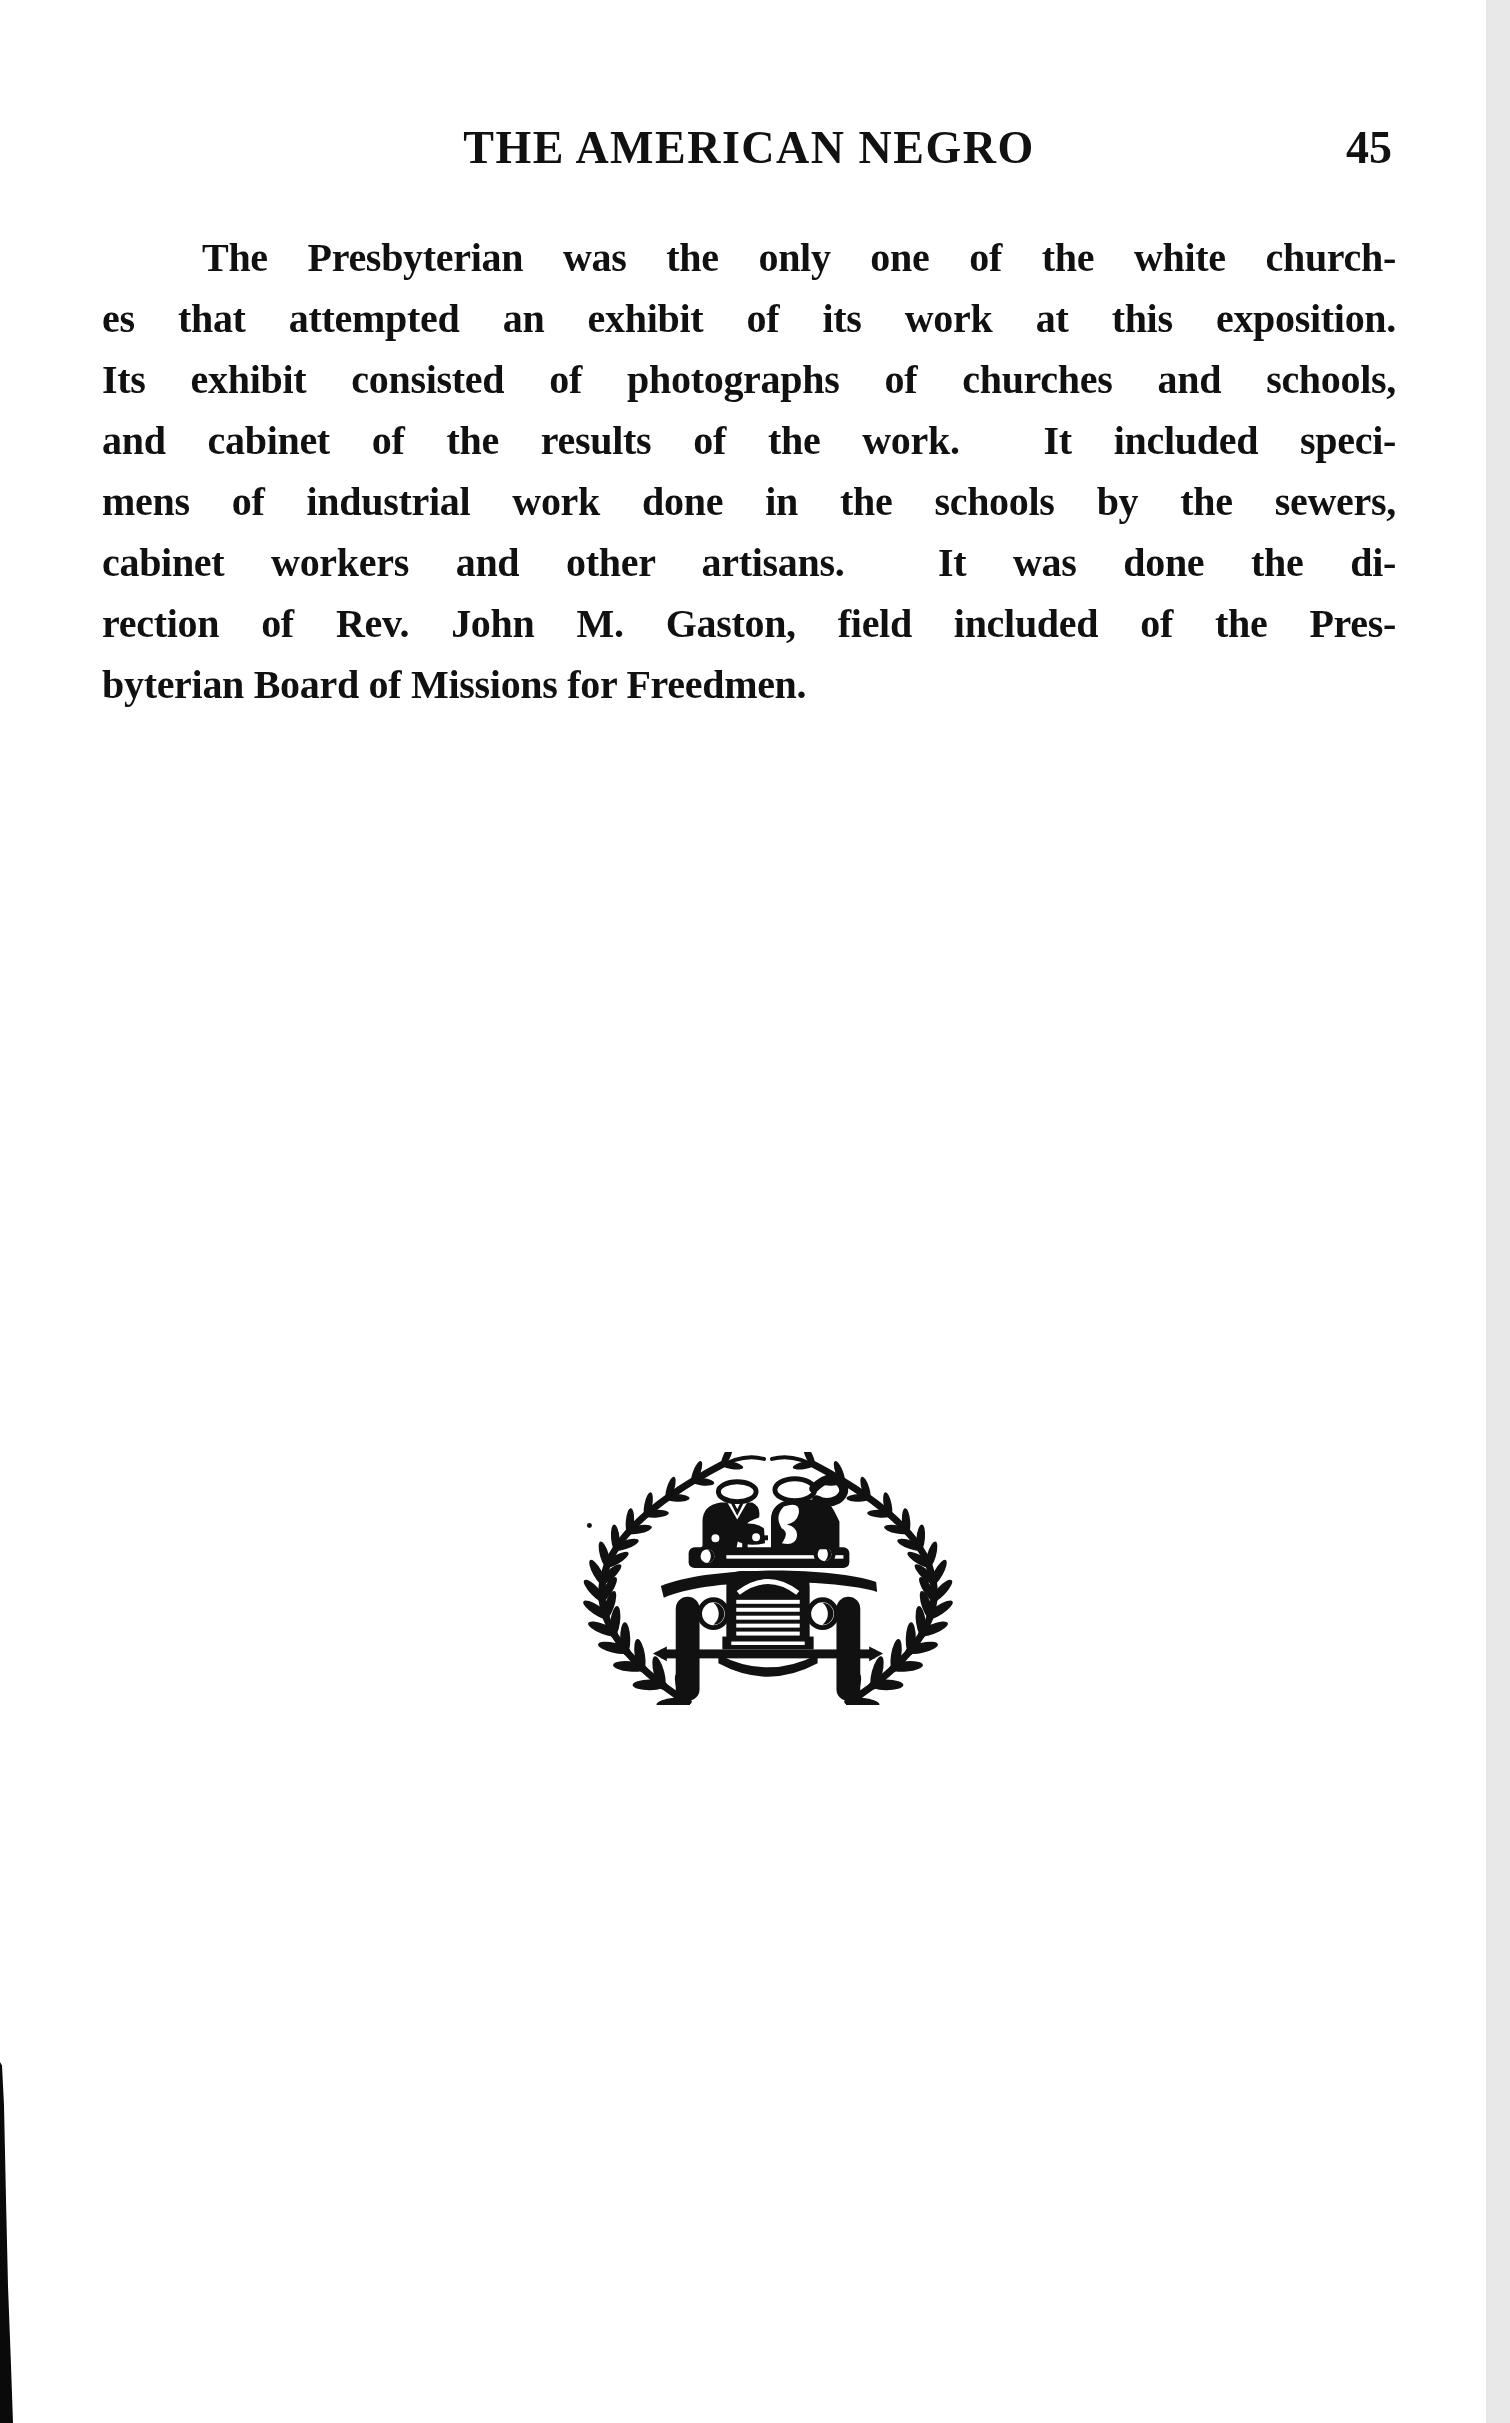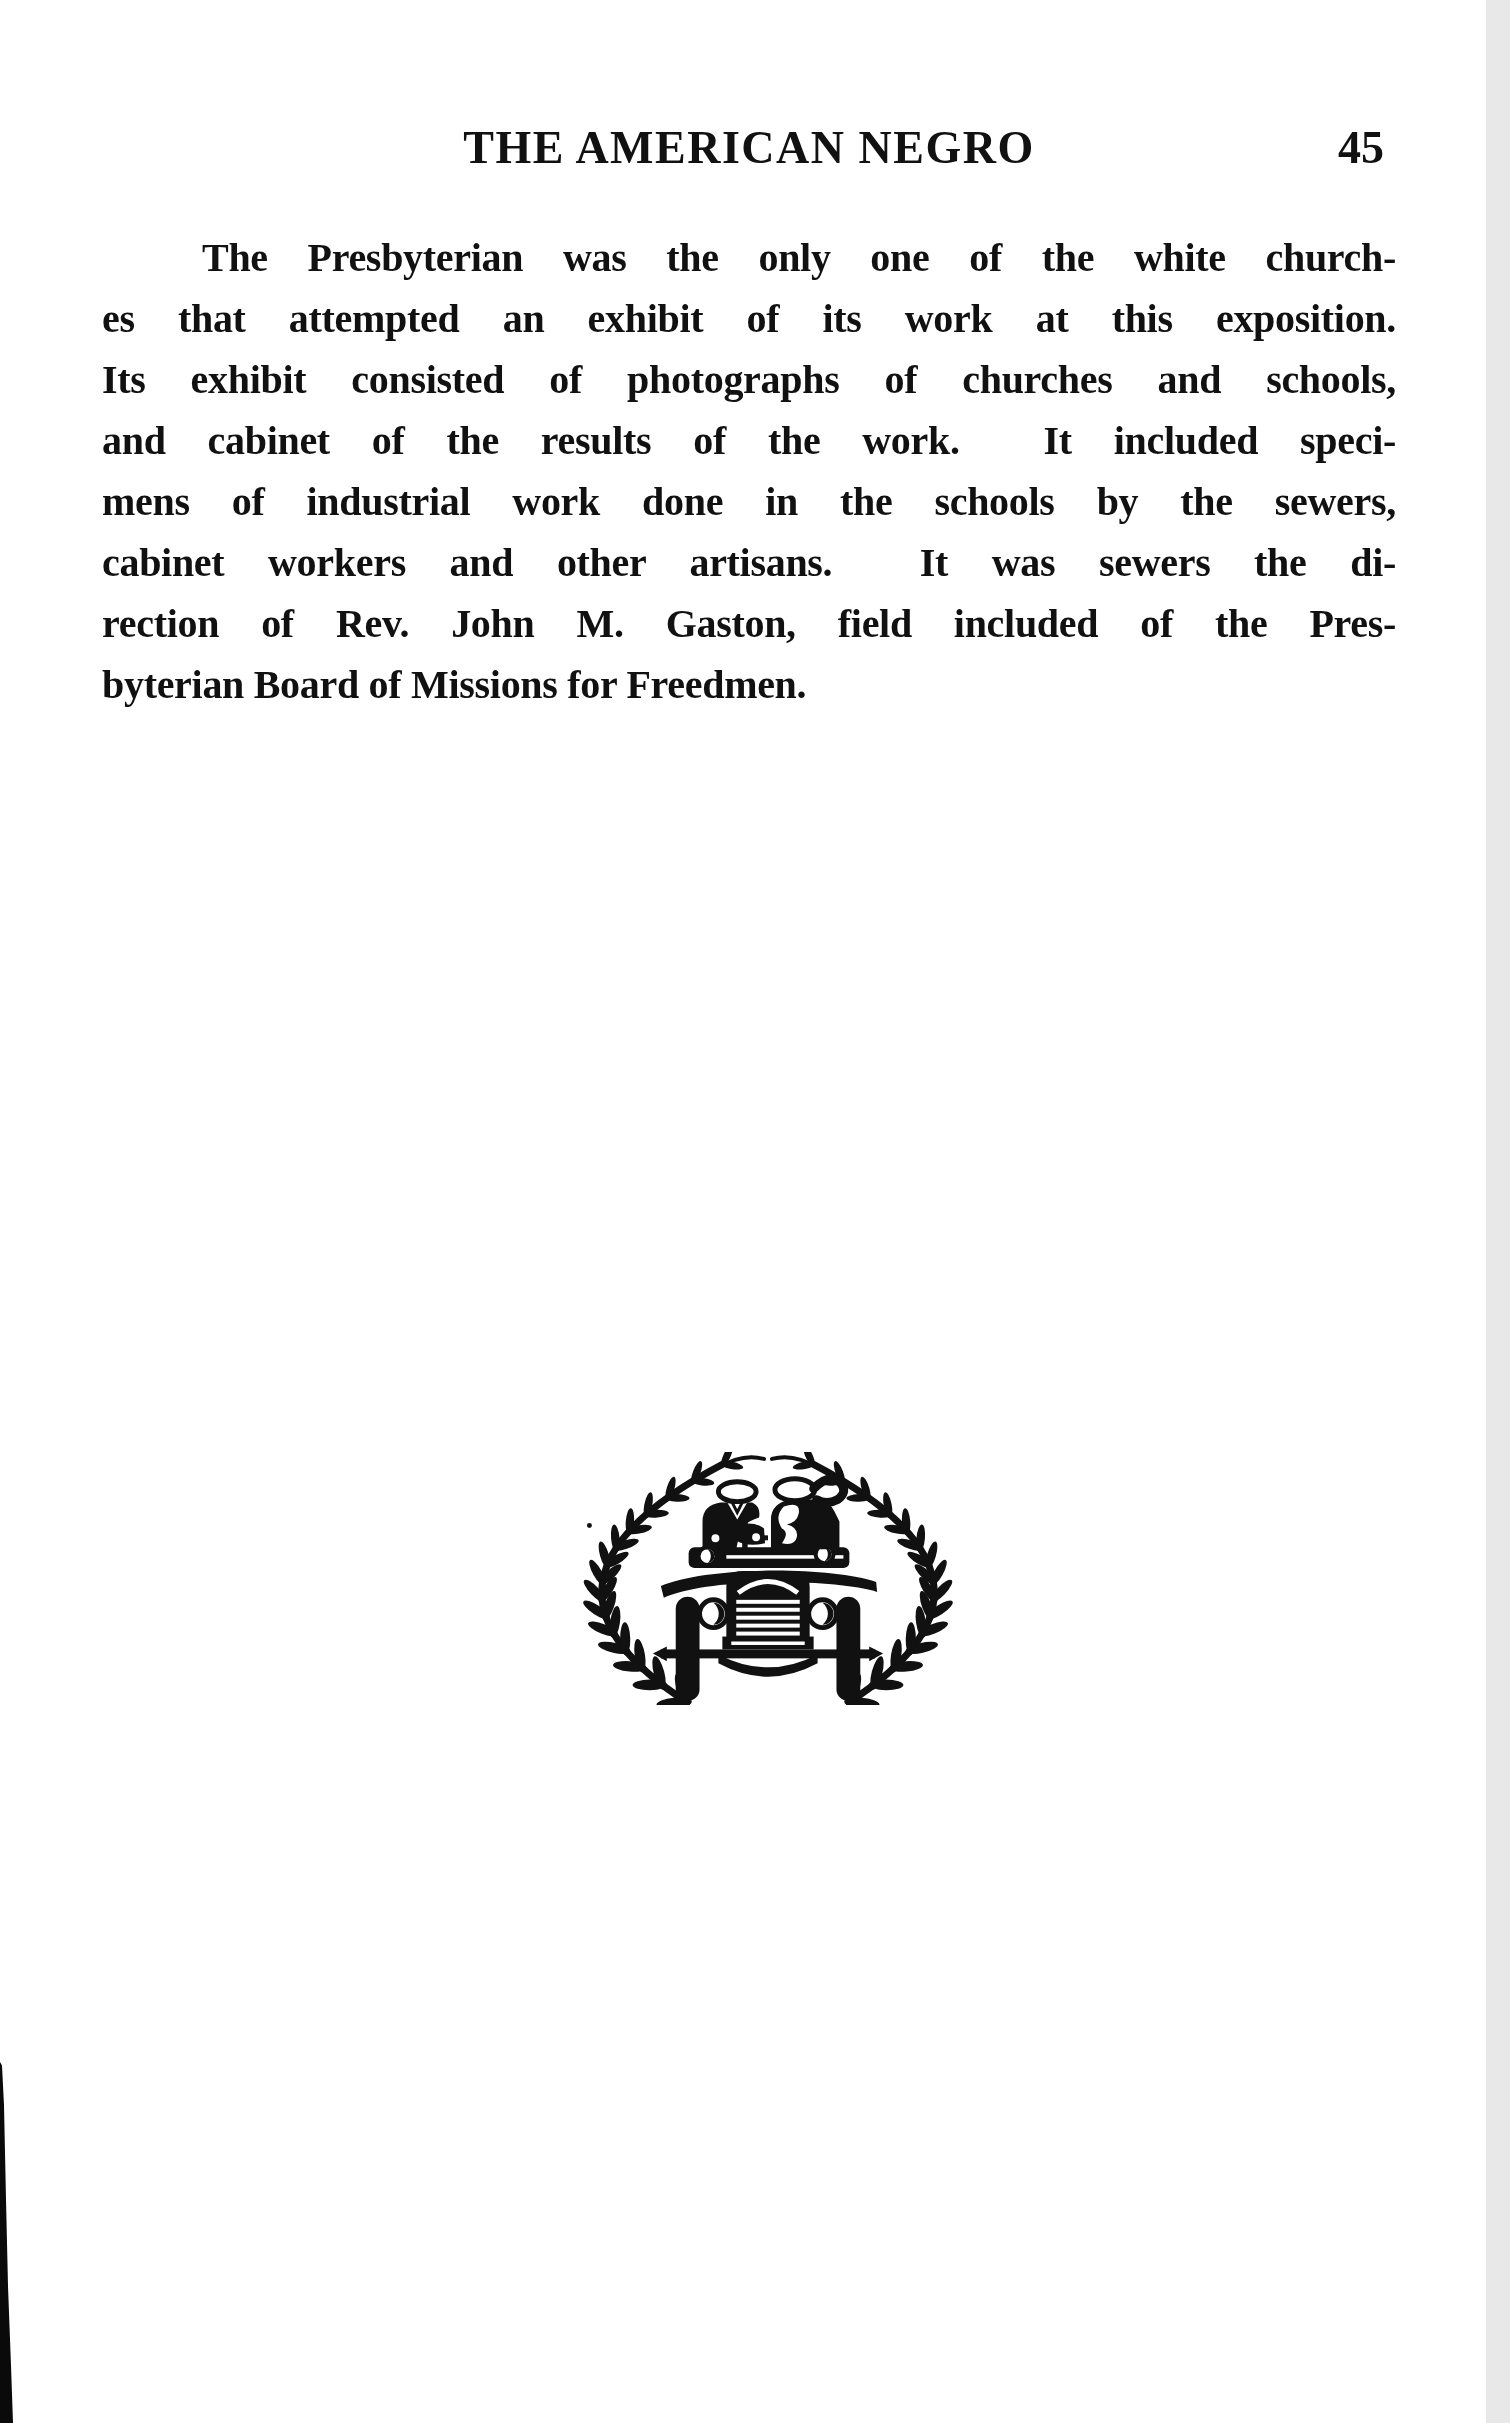--- a/index.html
+++ b/index.html
@@ -17,21 +17,21 @@
     width:1294px;height:56px;
     line-height:56px;
     font-size:46px;
     font-weight:700;
     letter-spacing:1.5px;
     text-align:center;
     white-space:nowrap;
   }
   .page-number{
     position:absolute;
-    right:12px;top:0;
+    right:4px;top:0;
     height:56px;line-height:56px;
     font-size:46px;
     font-weight:700;
     letter-spacing:0;
   }
   .paragraph{
     position:absolute;
     left:102px;top:227px;
     width:1294px;
     font-size:40px;
@@ -70,21 +70,21 @@
     <span>THE AMERICAN NEGRO</span>
     <span class="page-number">45</span>
   </div>
 
   <div class="paragraph">
     <div class="pline first">The Presbyterian was the only one of the white church-</div>
     <div class="pline">es that attempted an exhibit of its work at this exposition.</div>
     <div class="pline">Its exhibit consisted of photographs of churches and schools,</div>
     <div class="pline">and cabinet of the results of the work.  It included speci-</div>
     <div class="pline">mens of industrial work done in the schools by the sewers,</div>
-    <div class="pline">cabinet workers and other artisans.  It was sewers the di-</div>
+    <div class="pline">cabinet workers and other artisans.  It was done the di-</div>
     <div class="pline">rection of Rev. John M. Gaston, field included of the Pres-</div>
     <div class="pline last">byterian Board of Missions for Freedmen.</div>
   </div>
 
   <svg class="emblem" viewBox="0 0 400 255" xmlns="http://www.w3.org/2000/svg">
     <g fill="#111" stroke="none">
 
       <g id="wreath-left">
           <path d="M118,252 Q-70,130 155,12" fill="none" stroke="#111" stroke-width="7"></path>
           <ellipse cx="12.600000000000001" cy="0" rx="17.85" ry="5.460000000000001" fill="#111" transform="translate(118,252) rotate(-109.01900245454453)"></ellipse>

